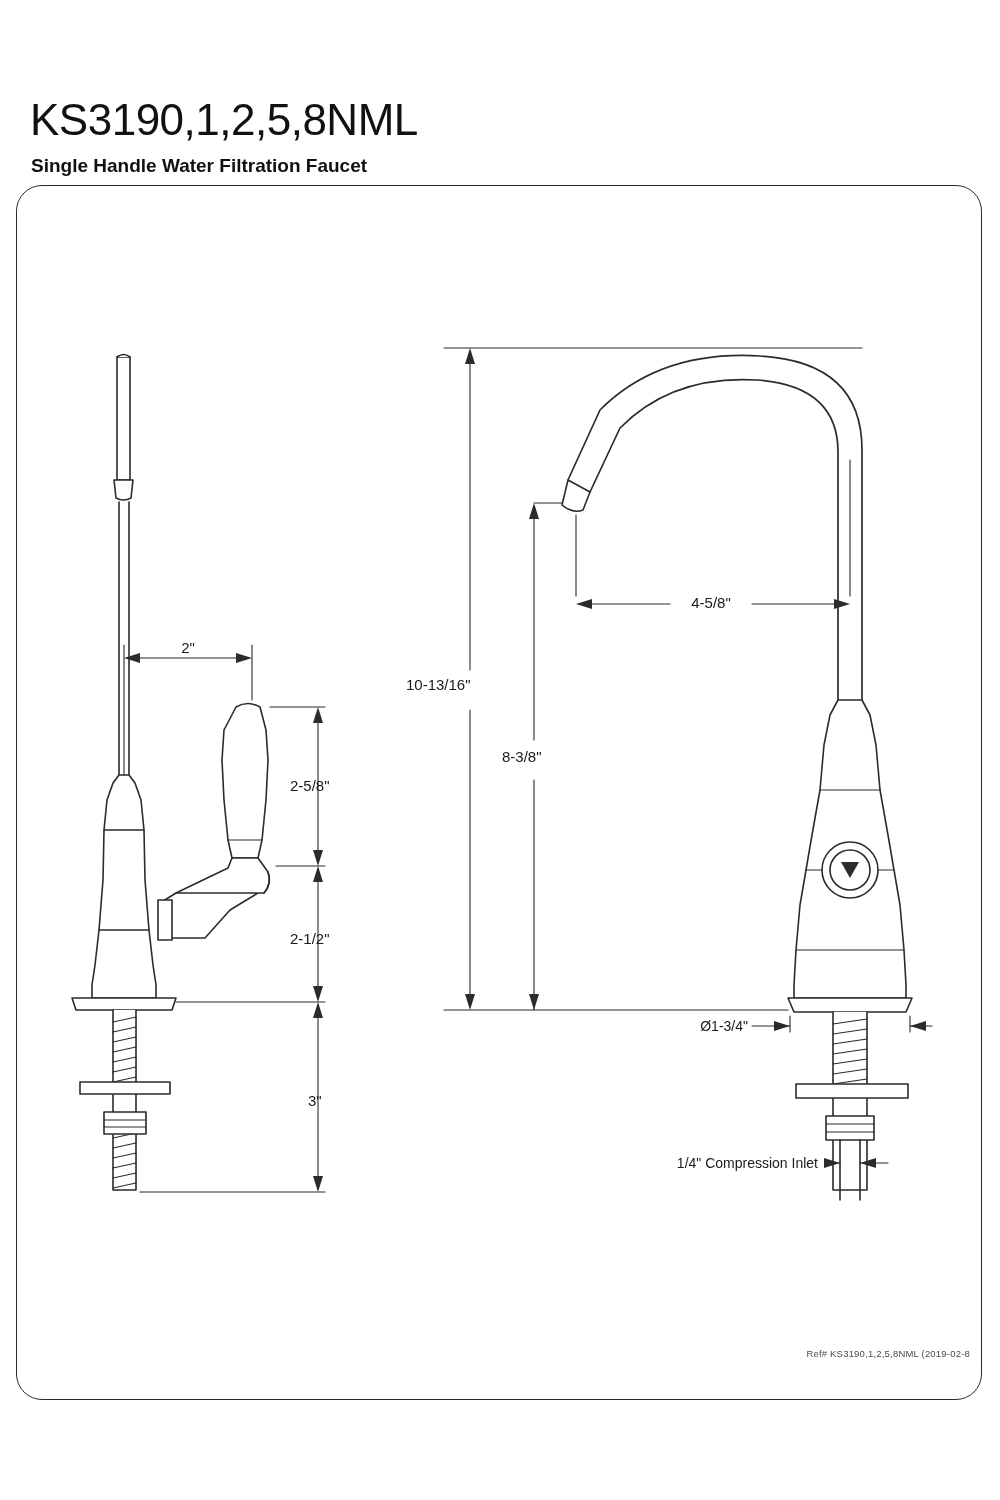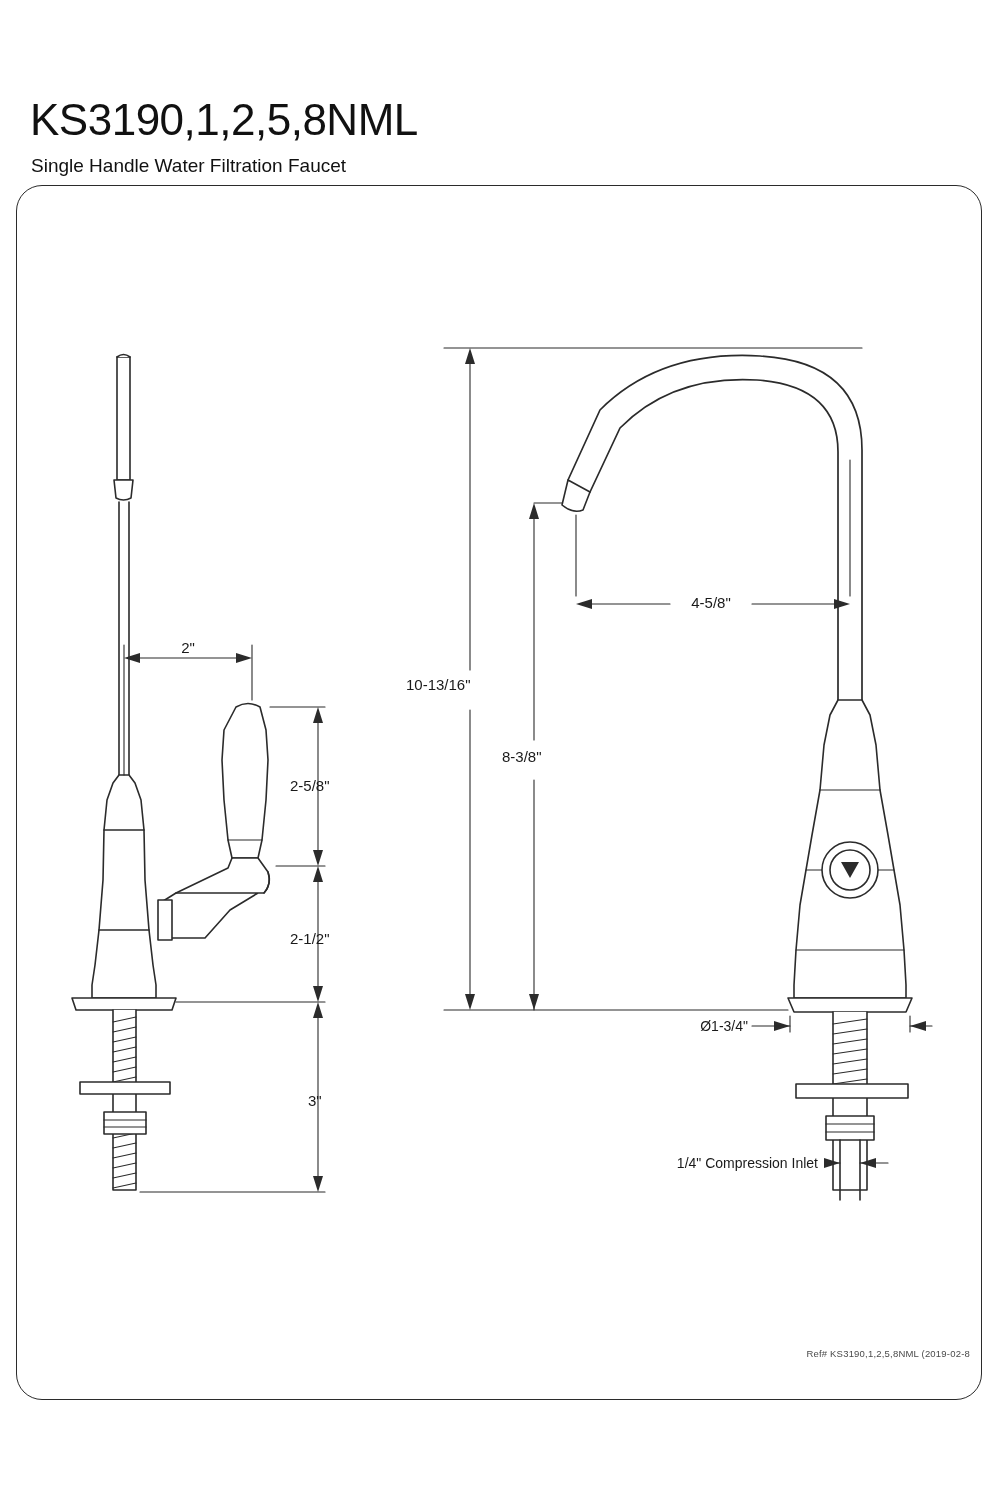--- a/index.html
+++ b/index.html
@@ -28,21 +28,21 @@
     font-weight: normal;
     letter-spacing: -0.5px;
     color: #111;
     white-space: nowrap;
   }
   .subtitle {
     position: absolute;
     left: 31px;
     top: 155px;
     font-size: 19px;
-    font-weight: normal;
+    font-weight: bold;
     color: #111;
     white-space: nowrap;
   }
   .frame {
     position: absolute;
     left: 16px;
     top: 185px;
     width: 966px;
     height: 1215px;
     border: 1.4px solid #2b2b2b;

